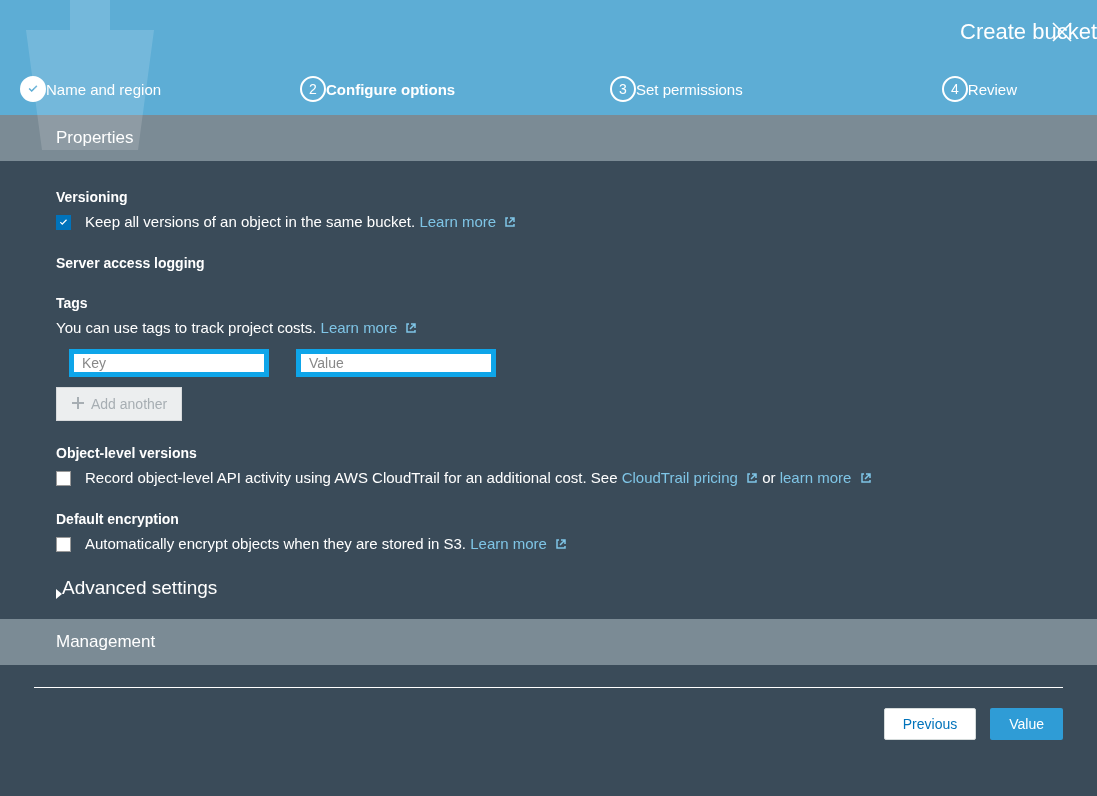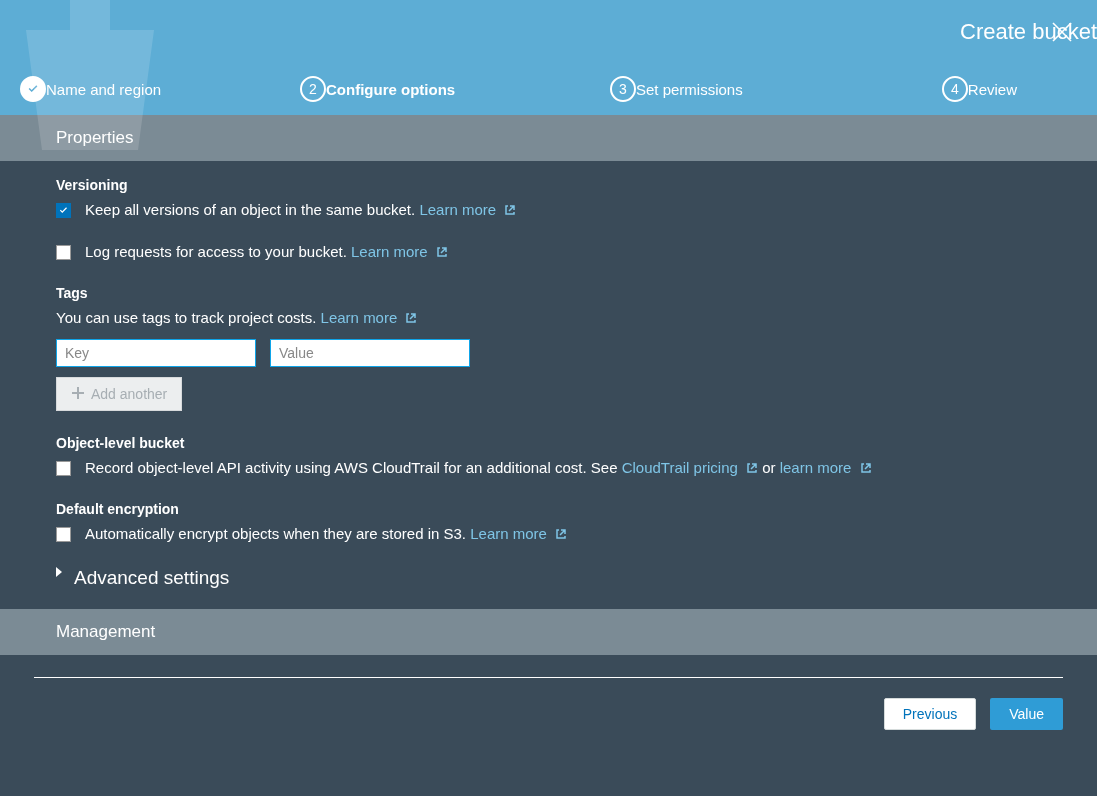--- a/index.html
+++ b/index.html
@@ -67,21 +67,21 @@
     background: #7b8b95;
     color: #fff;
     display: flex;
     align-items: center;
     padding-left: 56px;
     font-size: 17px;
   }
 
   
   .body {
-    padding: 16px 56px 4px 56px;
+    padding: 28px 56px 4px 56px;
     color: #fff;
   }
   .group { margin-bottom: 24px; }
   .group-title { font-size: 14px; font-weight: 700; margin-bottom: 8px; }
   .row {
     display: flex;
     align-items: center;
     gap: 14px;
     font-size: 15px;
     font-weight: 300;
@@ -106,47 +106,48 @@
     margin-left: 4px;
   }
   .ext-icon svg { width: 12px; height: 12px; stroke: #7fc5e6; fill: none; stroke-width: 1.5; }
   .desc { font-size: 15px; font-weight: 300; margin-bottom: 8px; }
 
   .inputs-row { display: flex; gap: 14px; margin-bottom: 10px; margin-top: 12px; }
   .text-input {
     width: 200px;
     height: 28px;
     background: #fff;
-    border: 1px solid #0ea5e9;
+    border: 5px solid #0ea5e9;
     color: #444;
     font-size: 14px;
     padding: 0 8px;
     outline: none;
+    margin-left: 13px;
   }
   .text-input::placeholder { color: #888; }
 
   .add-btn {
     display: inline-flex;
     align-items: center;
     gap: 6px;
     height: 34px;
     padding: 0 14px;
     background: #eceeef;
     border: 1px solid #d7dadc;
     color: #a7aeb3;
     cursor: not-allowed;
     font-size: 14px;
     justify-content: flex-end;
   }
   .add-btn svg { width: 14px; height: 14px; fill: #a7aeb3; }
 
   .expander {
     display: flex;
-    align-items: flex-start;
-    gap: 12px;
+    align-items: flex-end;
+    gap: 0;
     cursor: pointer;
     margin-top: 16px;
     margin-bottom: 16px;
   }
   .caret {
     width: 0; height: 0;
     border-top: 5px solid transparent;
     border-bottom: 5px solid transparent;
     border-left: 6px solid #fff;
   }
@@ -248,32 +249,21 @@
           <span>Learn more</span>
           <span class="ext-icon"><svg viewBox="0 0 12 12">
                 <path d="M4 2 H2 V10 H10 V8 M6 2 H10 V6 M10 2 L5 7"></path>
               </svg></span>
         </a>
       </span>
     </div>
   </div>
 
   <div class="group">
-    <div class="row">
-      <span class="checkbox"></span>
-      <span>
-        <span>Log requests for access to your bucket.</span>
-        <a class="link">
-          <span>Learn more</span>
-          <span class="ext-icon"><svg viewBox="0 0 12 12">
-                <path d="M4 2 H2 V10 H10 V8 M6 2 H10 V6 M10 2 L5 7"></path>
-              </svg></span>
-        </a>
-      </span>
-    </div>
+    <div class="group-title">Server access logging</div>
   </div>
 
   <div class="group">
     <div class="group-title">Tags</div>
     <div class="desc">
       <span>You can use tags to track project costs.</span>
       <a class="link">
         <span>Learn more</span>
         <span class="ext-icon"><svg viewBox="0 0 12 12">
               <path d="M4 2 H2 V10 H10 V8 M6 2 H10 V6 M10 2 L5 7"></path>
@@ -287,21 +277,21 @@
     <button class="add-btn" disabled="">
       <span><svg viewBox="0 0 14 14">
             <rect x="6" y="1" width="2" height="12"></rect>
             <rect x="1" y="6" width="12" height="2"></rect>
           </svg></span>
       <span>Add another</span>
     </button>
   </div>
 
   <div class="group">
-    <div class="group-title">Object-level bucket</div>
+    <div class="group-title">Object-level versions</div>
     <div class="row">
       <span class="checkbox"></span>
       <span>
         <span>Record object-level API activity using AWS CloudTrail for an additional cost. See</span>
         <a class="link">
           <span>CloudTrail pricing</span>
           <span class="ext-icon"><svg viewBox="0 0 12 12">
                 <path d="M4 2 H2 V10 H10 V8 M6 2 H10 V6 M10 2 L5 7"></path>
               </svg></span>
         </a>

